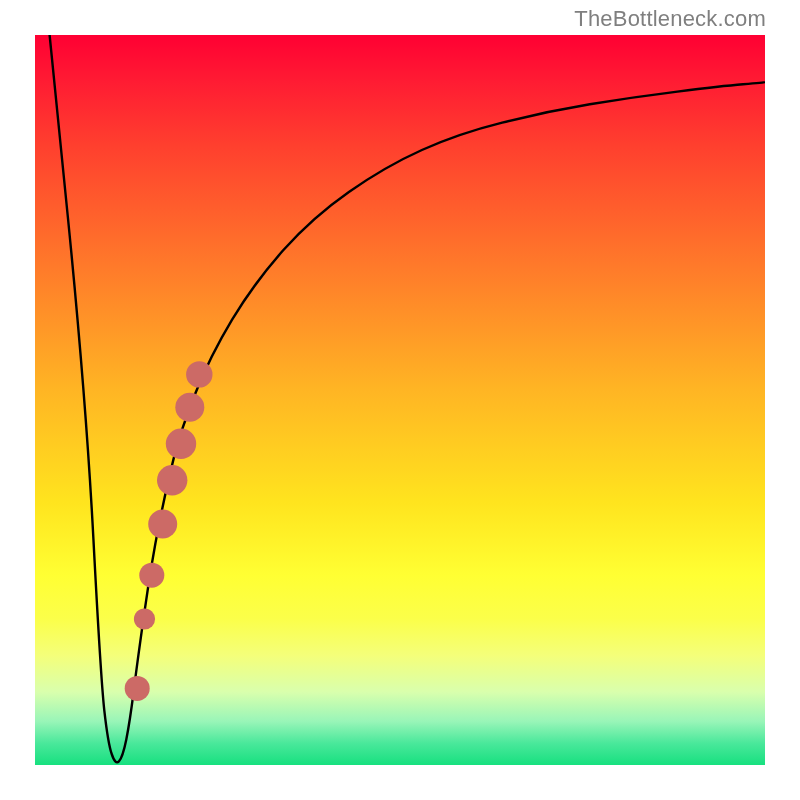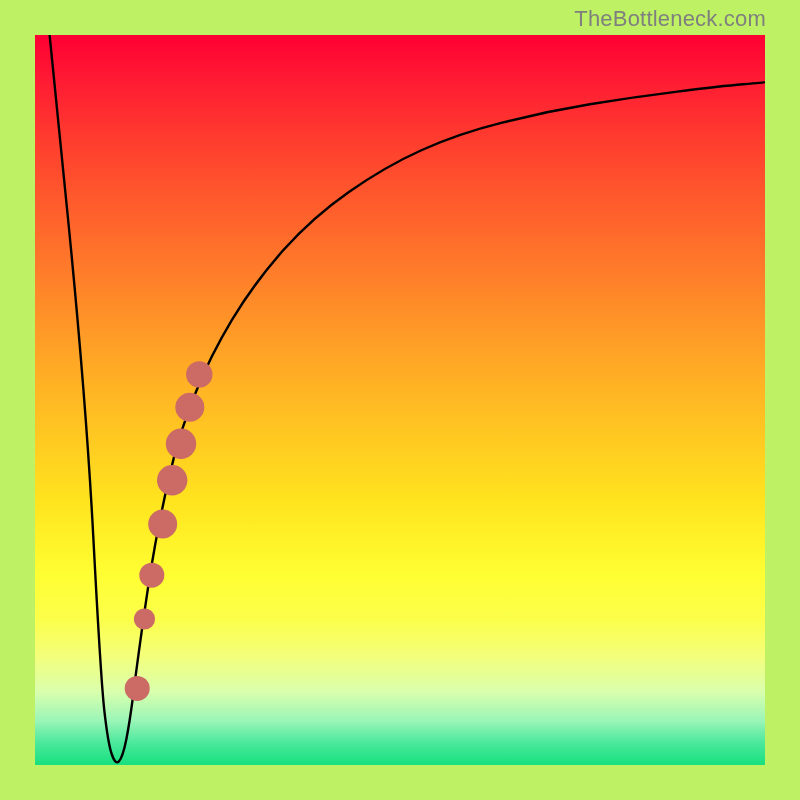--- a/index.html
+++ b/index.html
@@ -9,21 +9,21 @@
     height: 800px;
     background: #000;
     overflow: hidden;
   }
   .frame {
     position: absolute;
     left: 0;
     top: 0;
     width: 800px;
     height: 800px;
-    background: #bef264;
+    background: #ffffff;
   }
   .plot {
     position: absolute;
     left: 35px;
     top: 35px;
     width: 730px;
     height: 730px;
     overflow: hidden;
   }
   .gradient-bg {

